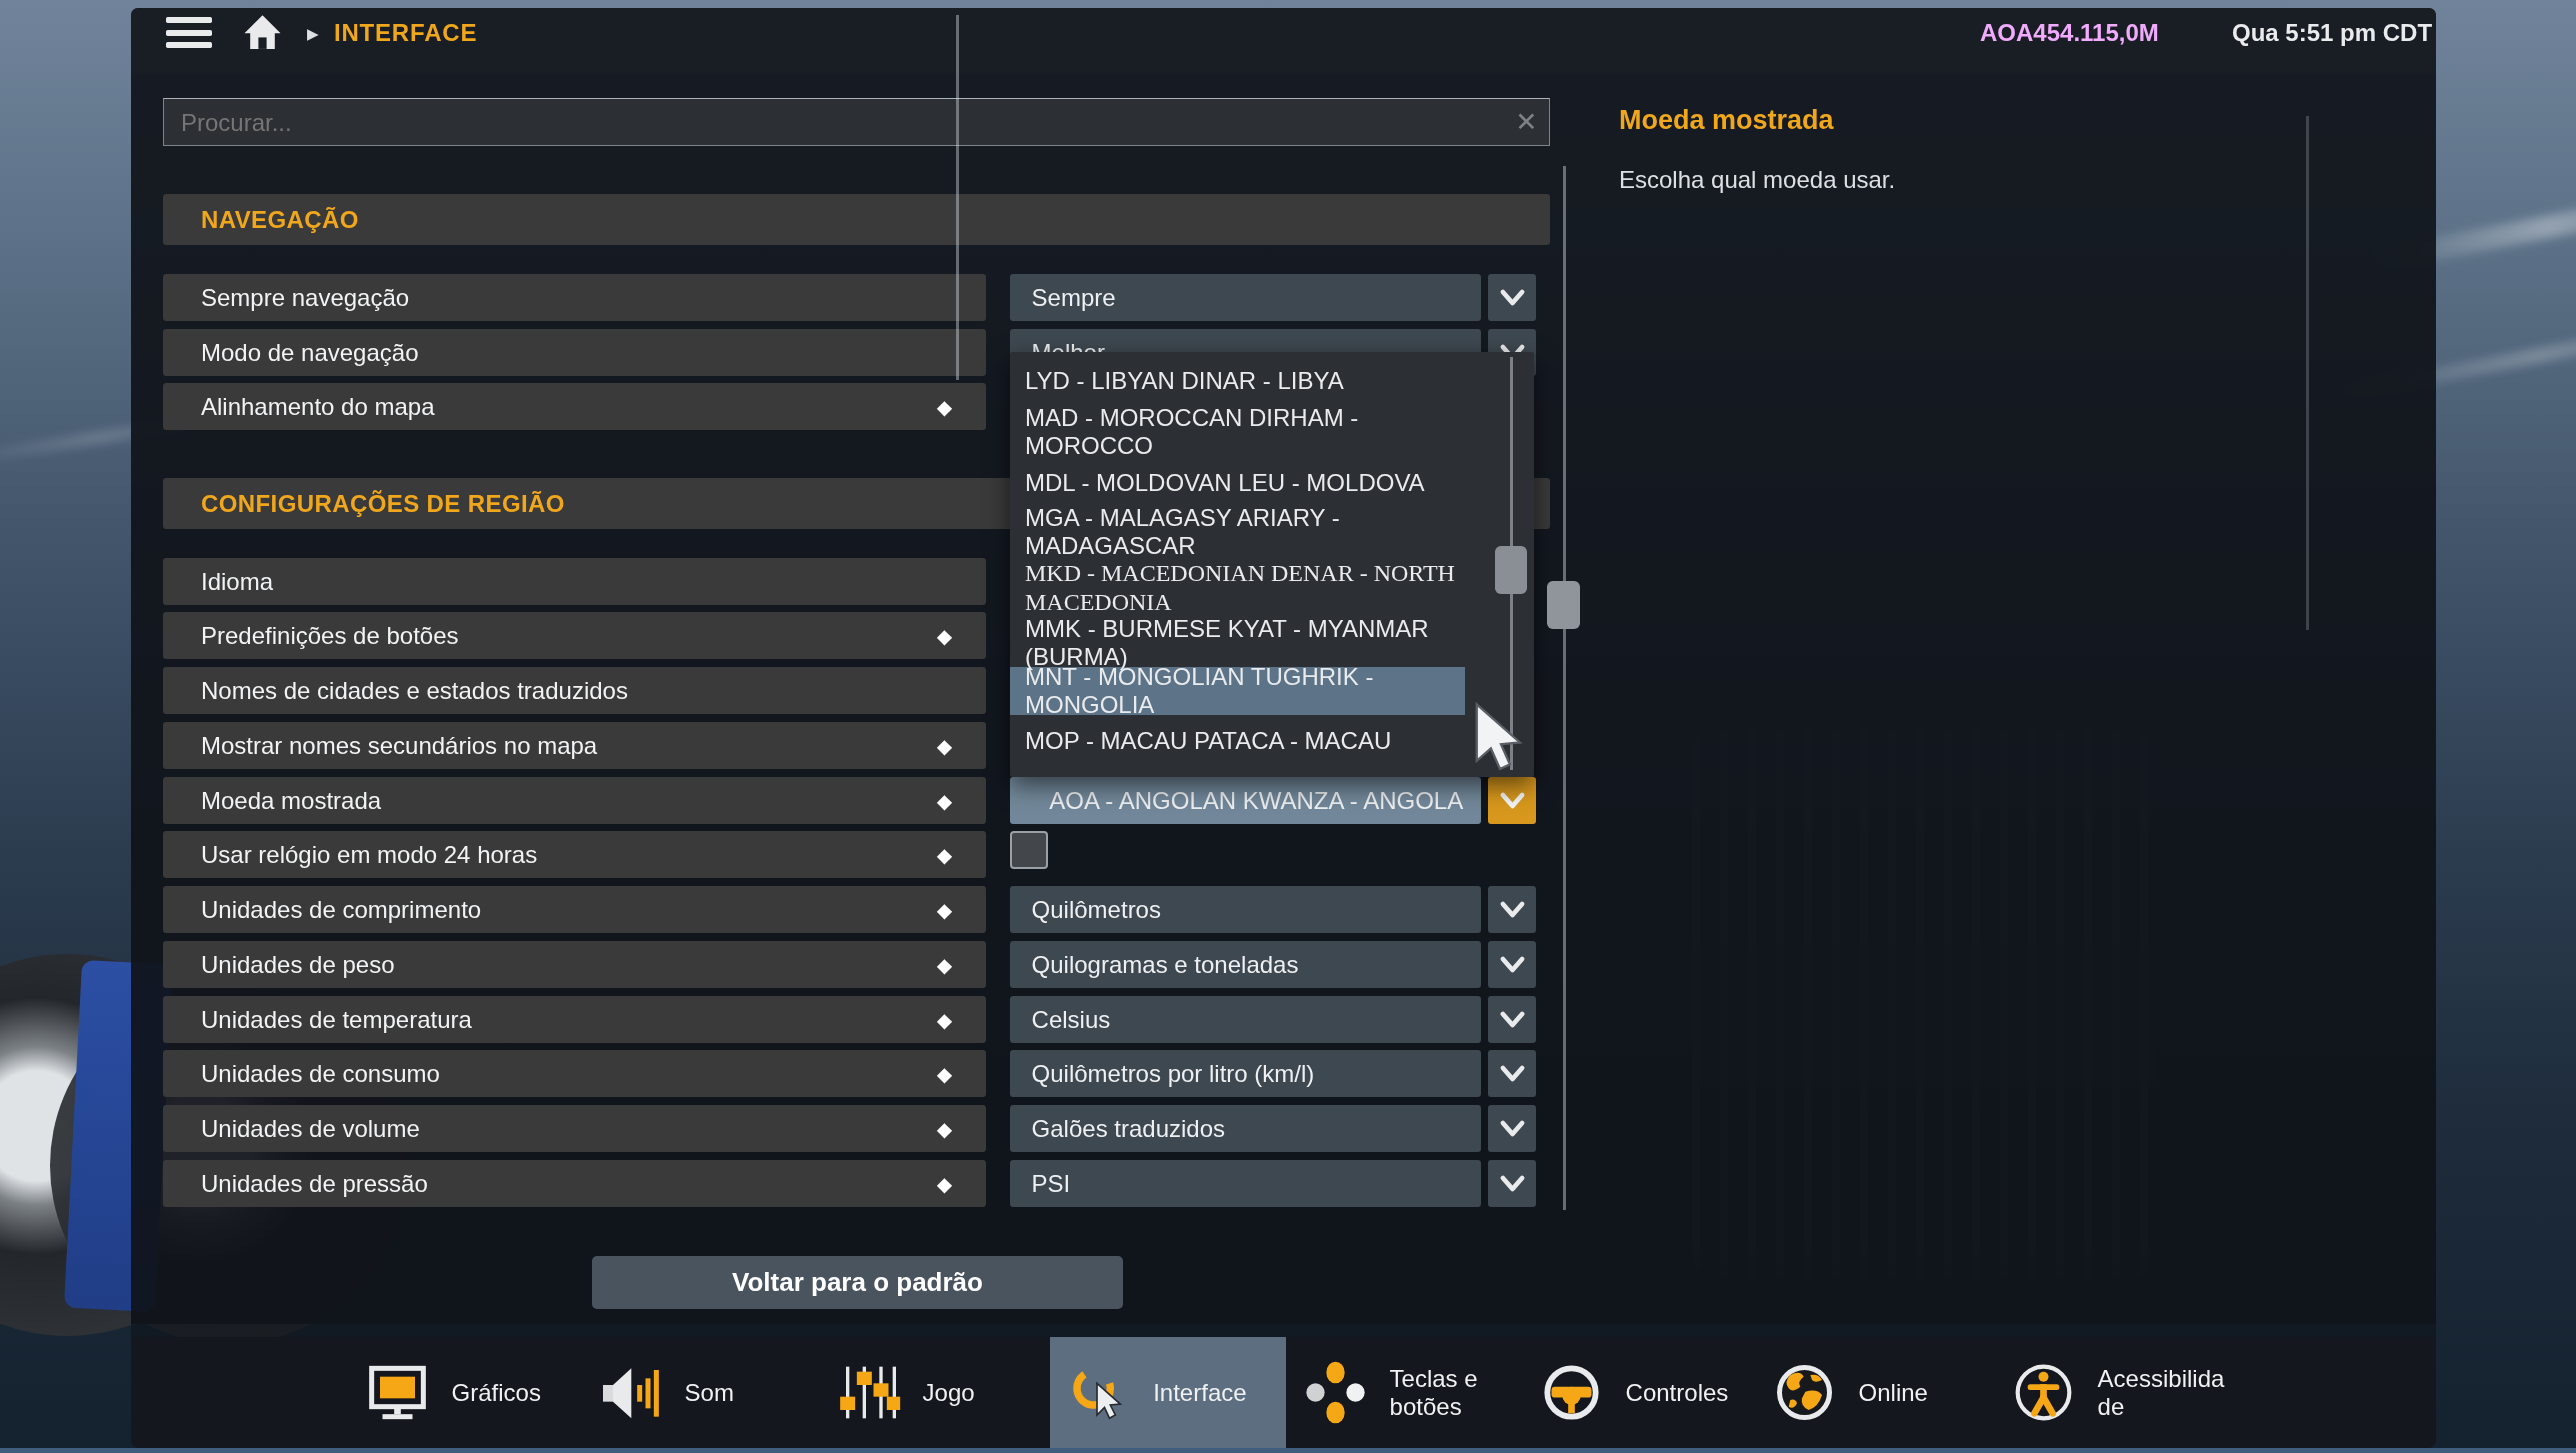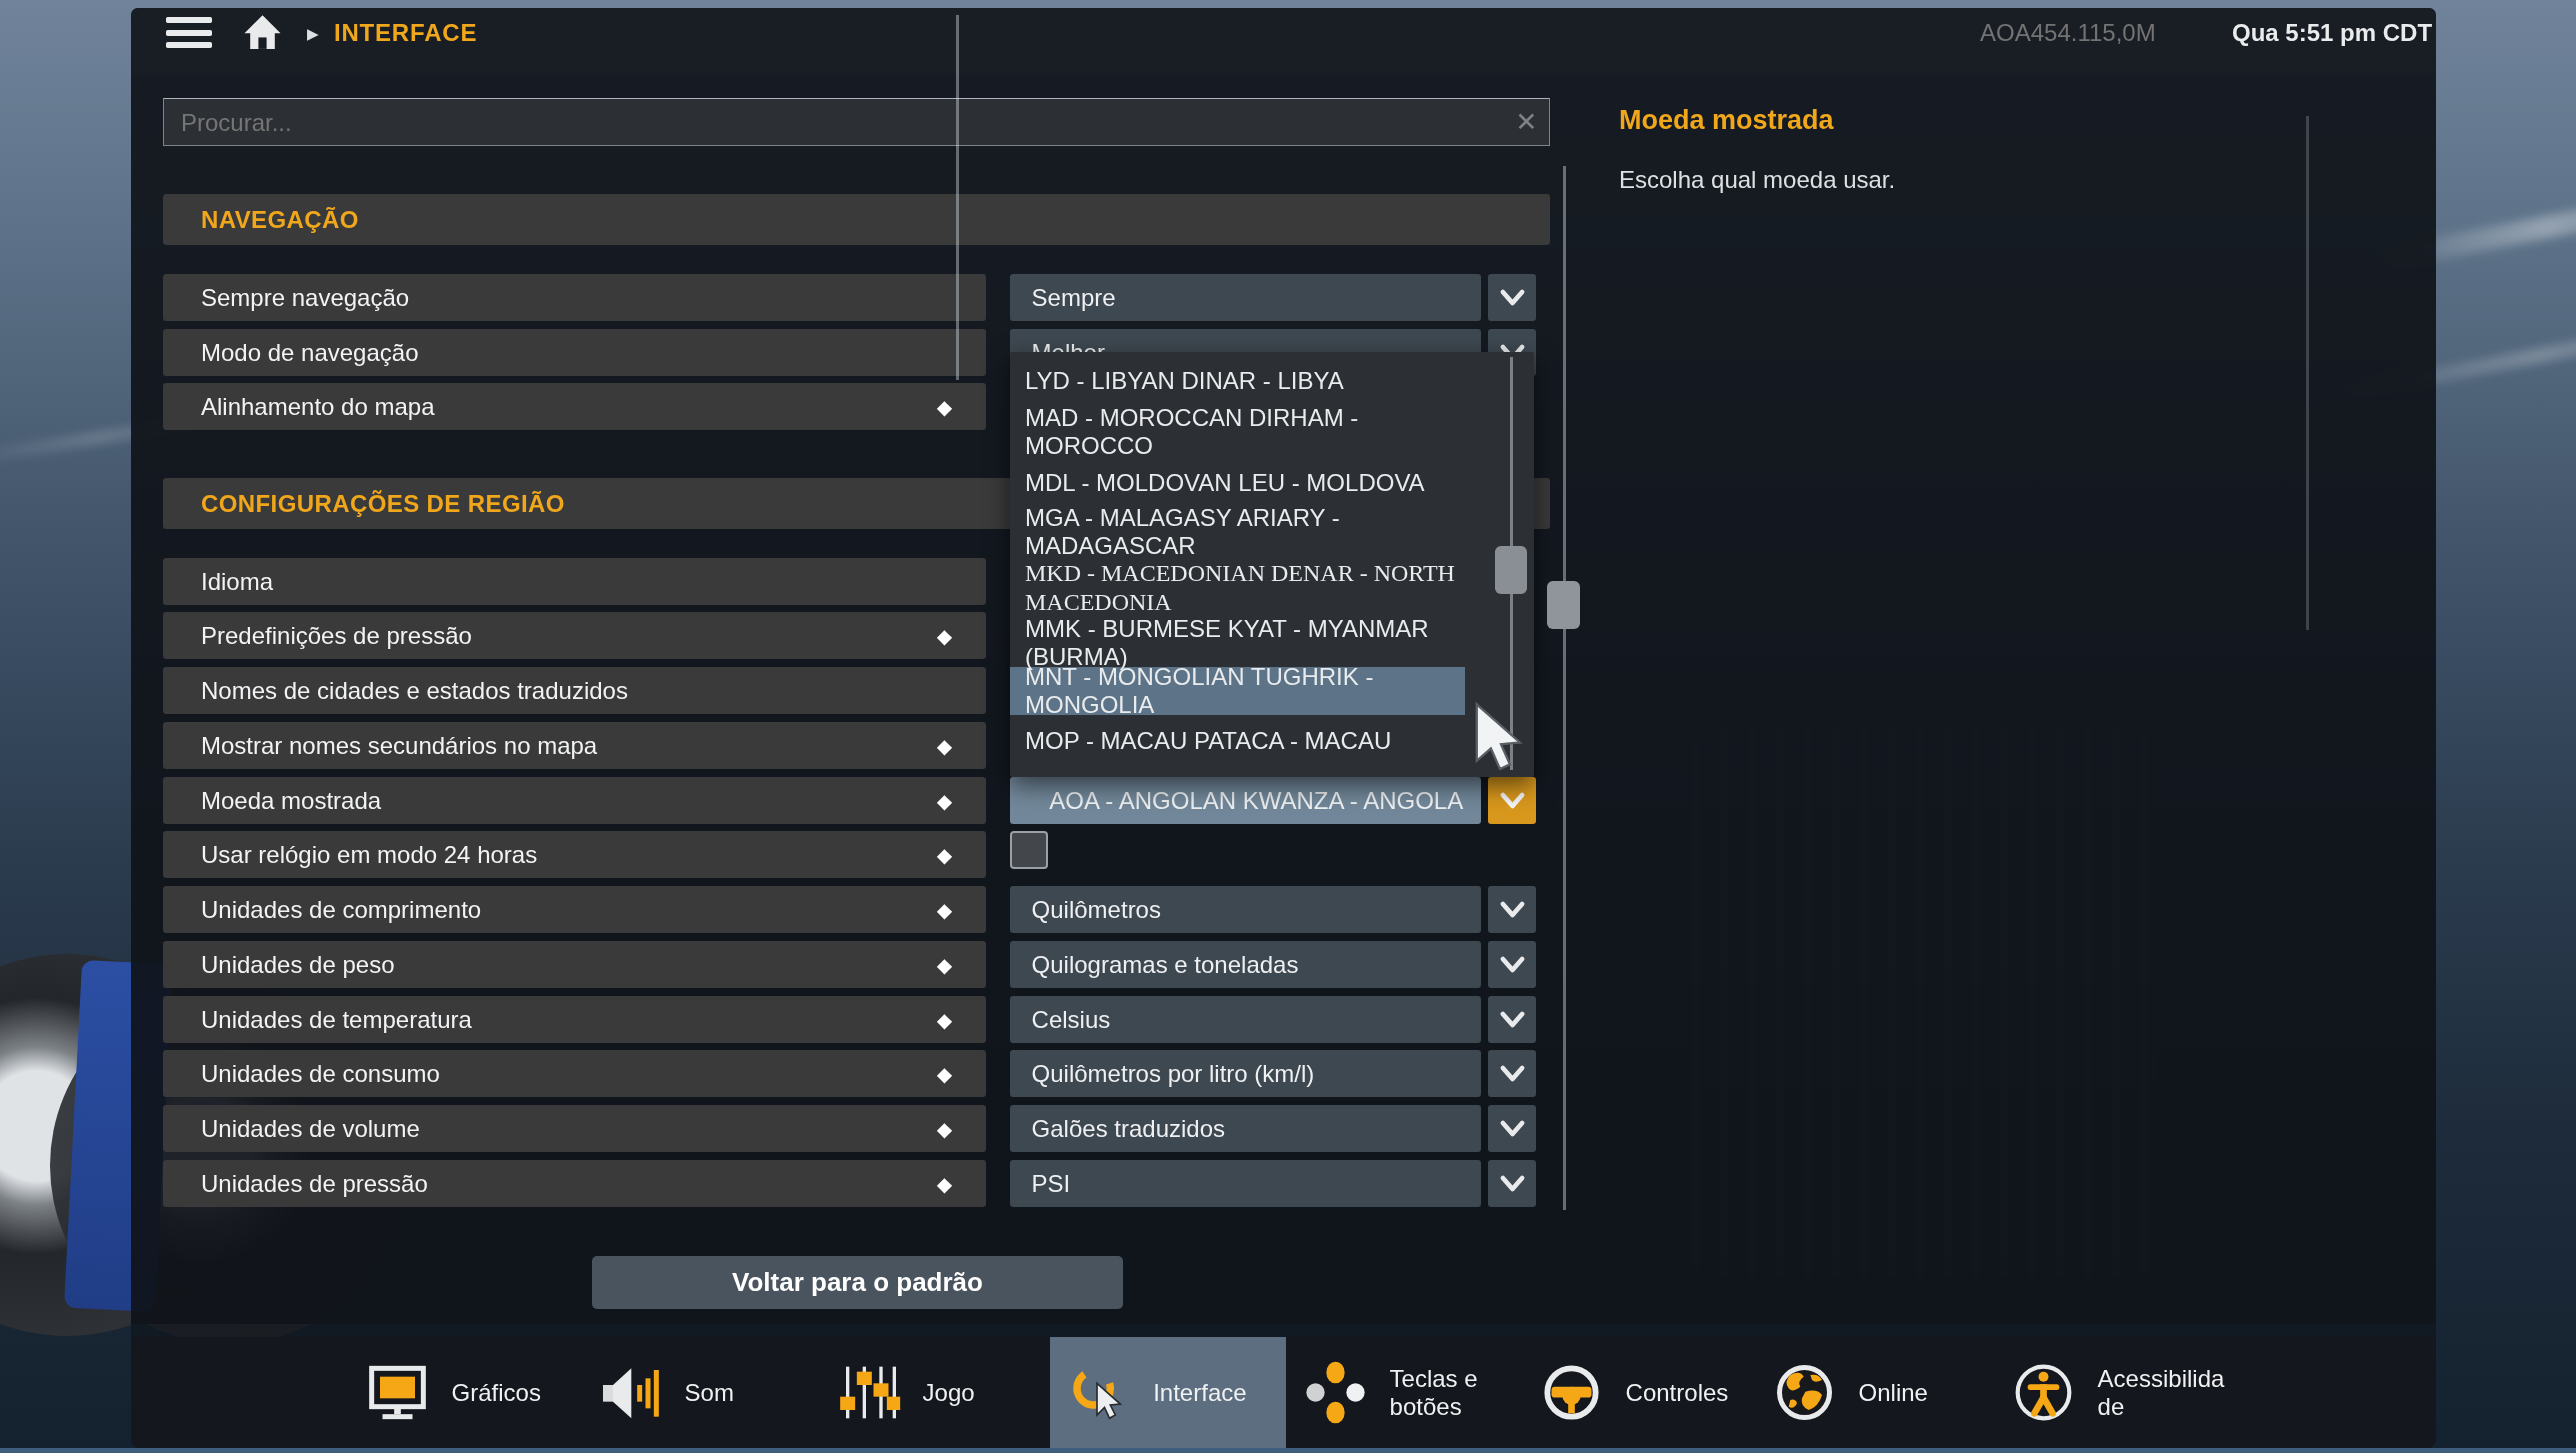--- a/index.html
+++ b/index.html
@@ -34,21 +34,21 @@
   .content-panel{position:absolute;left:131px;top:73px;width:2305px;height:1251px;background:rgba(16,20,26,.82);z-index:11;}
   .tabbar{position:absolute;left:131px;top:1337px;width:2305px;height:111px;background:#14171d;
           border-radius:0 0 8.3px 8.3px;z-index:15;}
 
   
   .hamburger{position:absolute;left:166px;top:17.4px;width:46px;height:31.5px;cursor:pointer;}
   .hamburger span{display:block;width:46px;height:5.8px;background:#e8eaec;border-radius:1.7px;margin-bottom:6.6px;}
   .home-btn{position:absolute;left:242px;top:11.6px;width:41px;height:41px;}
   .crumb-arrow{position:absolute;left:307px;top:20px;font-size:23px;color:#dde0e3;}
   .crumb{position:absolute;left:334px;top:19px;font-size:24px;font-weight:700;color:#f0a71c;letter-spacing:0.8px;}
-  .money{position:absolute;left:1980px;top:19px;font-size:24px;font-weight:400;color:#737373;}
+  .money{position:absolute;left:1980px;top:19px;font-size:24px;font-weight:700;color:#f0abfc;}
   .datetime{position:absolute;left:2232px;top:19px;font-size:24px;font-weight:700;color:#e9ebed;}
 
   
   .search-bar{position:absolute;left:163px;top:98px;width:1387px;height:48px;box-sizing:border-box;
               background:#2c2f34;border:1.7px solid #7f848a;border-top-color:#aeb3b8;z-index:12;}
   .search-bar input{position:absolute;left:15px;top:0;width:1294px;height:45px;background:transparent;border:none;outline:none;
               color:#d4d7da;font-size:24px;font-family:"Liberation Sans",sans-serif;}
   .search-clear{position:absolute;right:11.6px;top:6.6px;font-size:26.5px;color:#7d8287;cursor:pointer;}
 
   
@@ -174,21 +174,21 @@
     </div>
   <div class="dia" style="top:383px">◆</div>
 
   <div class="sec-hdr" style="top:478px">CONFIGURAÇÕES DE REGIÃO</div>
 
   <div class="bar" style="top:558px">
       <span>Idioma</span>
     </div>
 
   <div class="bar" style="top:612px">
-      <span>Predefinições de pressão</span>
+      <span>Predefinições de botões</span>
     </div>
   <div class="dia" style="top:612px">◆</div>
 
   <div class="bar" style="top:667px">
       <span>Nomes de cidades e estados traduzidos</span>
     </div>
 
   <div class="bar" style="top:722px">
       <span>Mostrar nomes secundários no mapa</span>
     </div>

